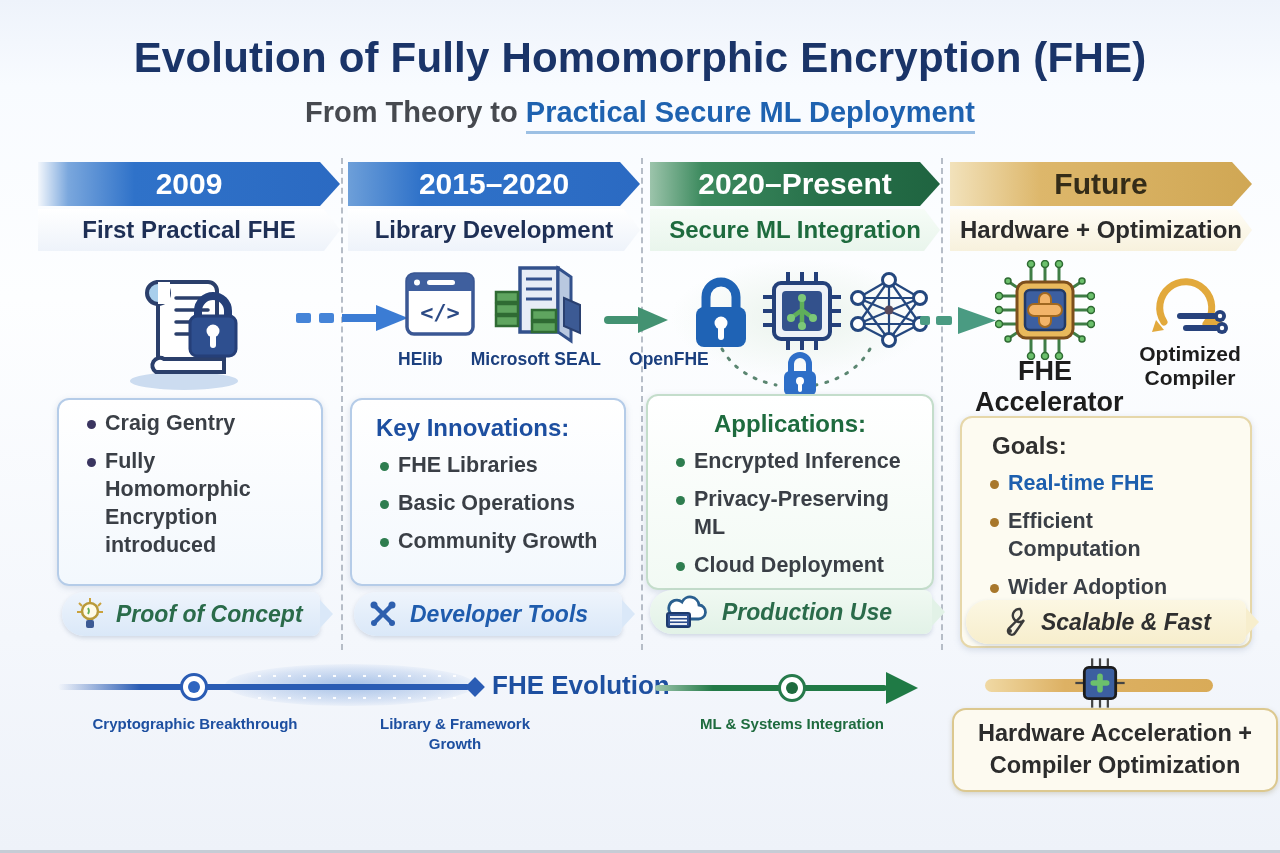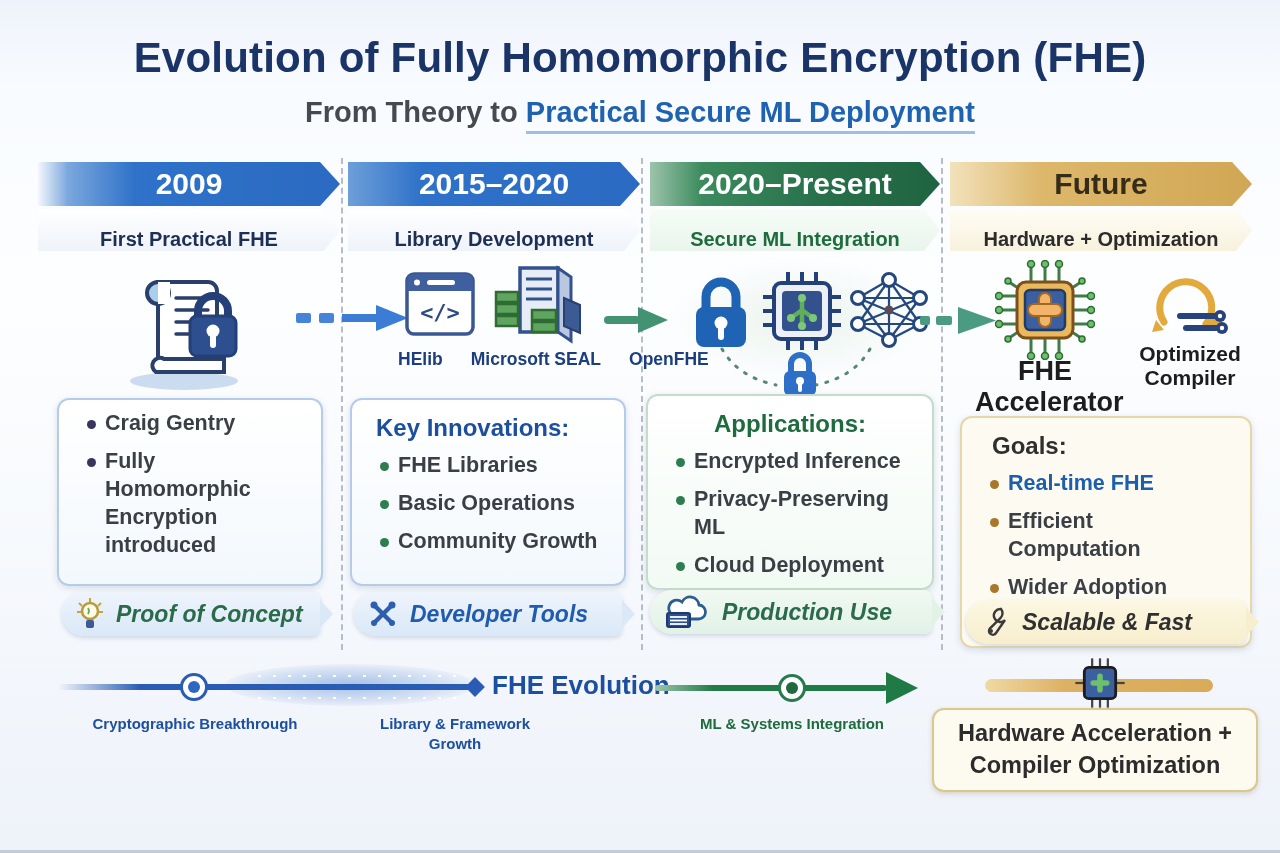--- a/index.html
+++ b/index.html
@@ -20,22 +20,22 @@
   .sep{position:absolute;top:158px;height:492px;border-left:2px dashed #b6bdc7;width:0;}
   
   .ribbon{position:absolute;top:162px;height:44px;display:flex;align-items:center;justify-content:center;
     font-weight:bold;font-size:30px;color:#fff;
     clip-path:polygon(0 0,calc(100% - 20px) 0,100% 50%,calc(100% - 20px) 100%,0 100%);
     filter:drop-shadow(0 2px 2px rgba(90,110,140,.35));}
   .rb1{background:linear-gradient(90deg,#f3f7fc 0%,#7aa7dd 10%,#2f72c9 32%,#2b6ac2 100%);}
   .rb2{background:linear-gradient(90deg,#6d9fd9 0%,#2f72c9 25%,#2b6ac2 100%);}
   .rb3{background:linear-gradient(90deg,#9cc4ab 0%,#3c8a5e 18%,#27704a 60%,#1f6440 100%);}
   .rb4{background:linear-gradient(90deg,#f2e2bb 0%,#ddb76b 30%,#d0a754 100%);color:#342c18;}
-  .ribbon2{position:absolute;top:209px;height:42px;display:flex;align-items:flex-end;justify-content:center;
-    font-weight:bold;font-size:20px;
+  .ribbon2{position:absolute;top:209px;height:42px;display:flex;align-items:center;justify-content:center;
+    font-weight:bold;font-size:24px;
     clip-path:polygon(0 0,calc(100% - 16px) 0,100% 50%,calc(100% - 16px) 100%,0 100%);
     filter:drop-shadow(0 2px 2px rgba(90,110,140,.35));}
   .rbw{background:linear-gradient(180deg,#ffffff,#eef3fa);color:#1e2f55;}
   .rbg{background:linear-gradient(180deg,#f6fcf7,#e9f5ec);color:#1e6b3e;}
   .rby{background:linear-gradient(180deg,#fffdf6,#f7f1dd);color:#2b2b2b;}
   
   .glow{position:absolute;border-radius:50%;}
   
   .card{position:absolute;border-radius:12px;box-sizing:border-box;
     box-shadow:0 2px 6px rgba(120,140,170,.25);}
@@ -59,21 +59,21 @@
     padding:0 16px 0 14px;font-size:23px;font-weight:bold;border-radius:22px 8px 8px 22px;
     box-sizing:border-box;box-shadow:0 2px 4px rgba(120,140,170,.3);font-style:italic;}
   .pill::after{content:"";position:absolute;right:-13px;top:50%;transform:translateY(-50%);
     border-top:14px solid transparent;border-bottom:14px solid transparent;}
   .pill-blue{background:linear-gradient(180deg,#eef4fc,#dae8f8);}
   .pill-blue::after{border-left:13px solid #dae8f8;}
   .pill-green{background:linear-gradient(180deg,#f0f9f2,#e2f2e7);}
   .pill-green::after{border-left:13px solid #e2f2e7;}
   .pill-cream{background:linear-gradient(180deg,#fcf7e3,#f7eecd);}
   .pill-cream::after{border-left:13px solid #f7eecd;}
-  .pt-green{color:#2a6b4a;} .pt-blue{color:#1f5cad;} .pt-dark{color:#2f2f2f;}
+  .pt-green{color:#2a6b4a;} .pt-blue{color:#1f5cad;} .pt-dark{color:#2f2f2f;justify-content:center;}
   
   .cap{position:absolute;text-align:center;font-weight:bold;line-height:1.15;color:#1d1d1d;}
   .libs{position:absolute;display:flex;gap:28px;font-weight:bold;font-size:17.5px;color:#1b3f7e;}
   
   .tl-line{position:absolute;border-radius:4px;}
   .tl-node{position:absolute;width:22px;height:22px;border-radius:50%;background:#fff;}
   .tl-node::after{content:"";position:absolute;left:50%;top:50%;transform:translate(-50%,-50%);
     width:12px;height:12px;border-radius:50%;}
   .node-blue{border:3px solid #2a5cb4;} .node-blue::after{background:#2f66c0;}
   .node-green{border:3px solid #267a4b;} .node-green::after{background:#1e6b3e;}
@@ -431,18 +431,18 @@
     </g>
     <rect x="22" y="22" width="56" height="56" rx="8" fill="#3c5fa0" stroke="#1c1c1c" stroke-width="5"></rect>
     <rect x="30" y="30" width="40" height="40" rx="4" fill="#3c5fa0"></rect>
     <rect x="45" y="33" width="10" height="34" rx="5" fill="#6cc06c"></rect>
     <rect x="33" y="45" width="34" height="10" rx="5" fill="#6cc06c"></rect>
   </svg>
 
   <div class="tl-label lbl-blue" style="left:85px;top:714px;width:220px;">Cryptographic Breakthrough</div>
   <div class="tl-label lbl-blue" style="left:355px;top:714px;width:200px;">Library &amp; Framework Growth</div>
   <div class="tl-label lbl-green" style="left:692px;top:714px;width:200px;">ML &amp; Systems Integration</div>
-  <div class="end-box" style="left:932px;top:708px;width:322px;height:80px;">
+  <div class="end-box" style="left:952px;top:708px;width:322px;height:80px;border-radius:14px;">
     <span>Hardware Acceleration +</span>
     <span>Compiler Optimization</span>
   </div>
 
 </div>
 
 </body></html>

